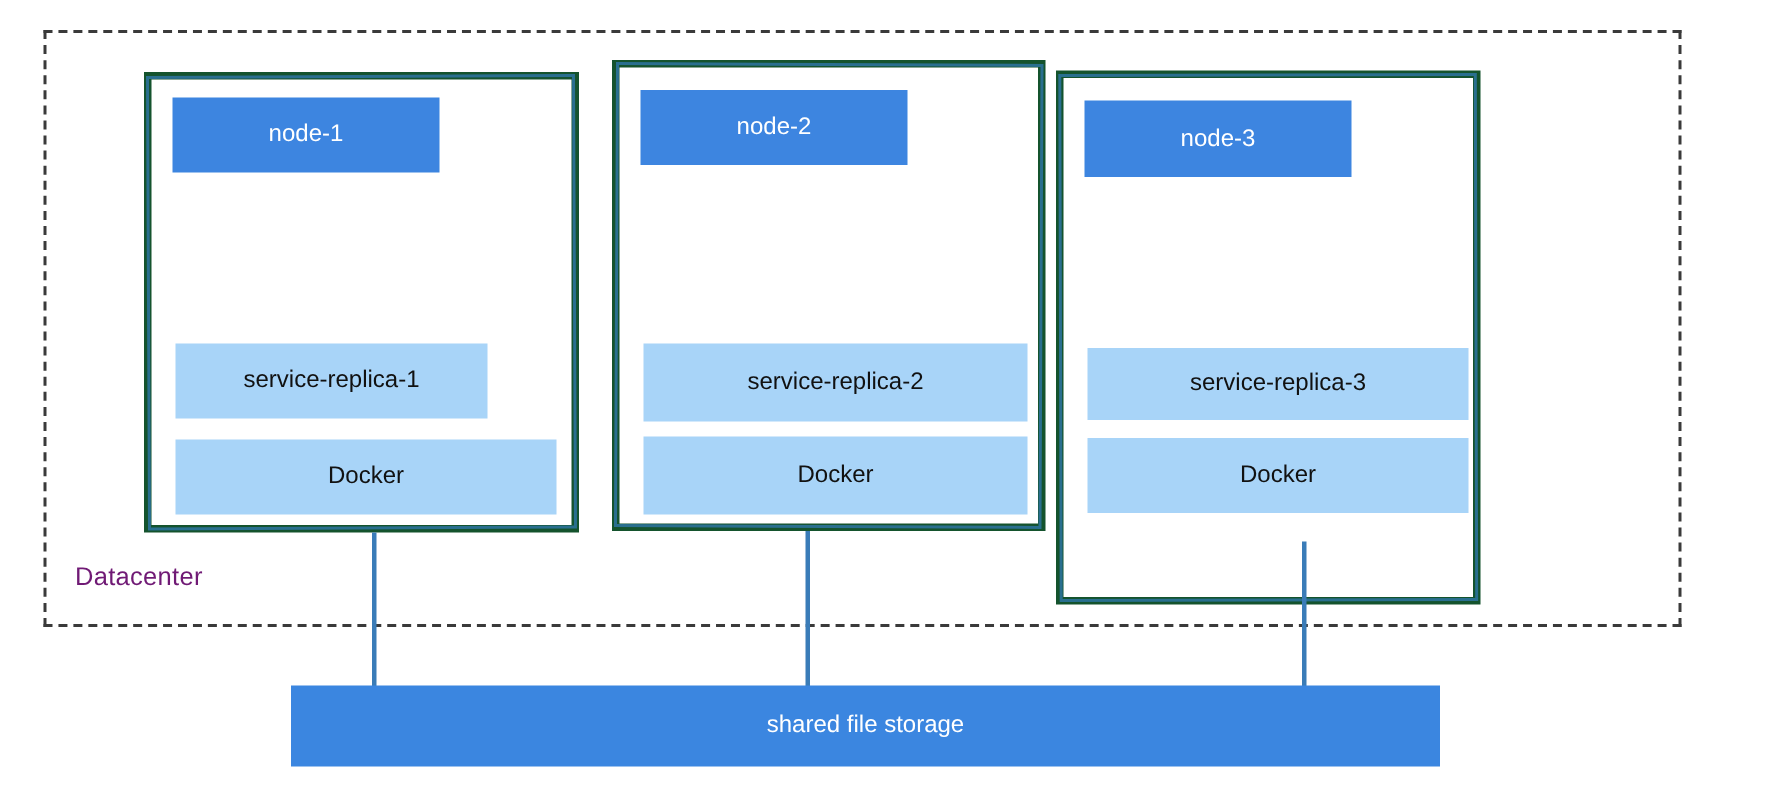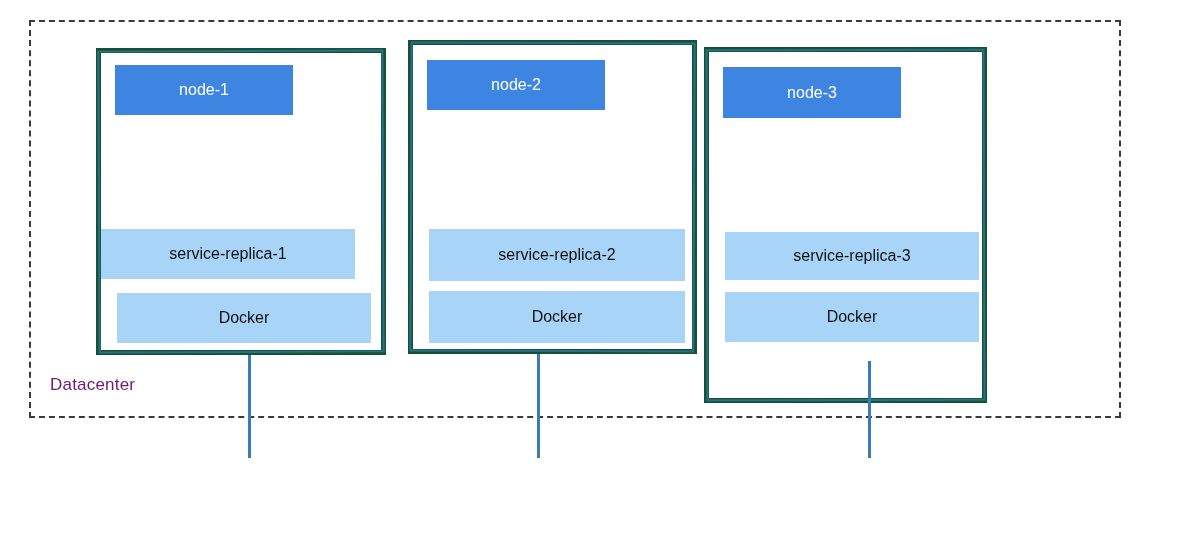--- a/index.html
+++ b/index.html
@@ -70,21 +70,21 @@
     color:#111;
     font-size:16px;
     display:flex; align-items:center; justify-content:center;
     box-sizing:border-box;
   }
   .bar .ghost{
     position:absolute; left:-3px; top:3px; right:3px; bottom:-4px;
     background:rgba(168,212,248,.55);
     z-index:-1;
   }
-  #node-1 .bar-svc{ left:0; top:176px; width:254px; height:50px; }
+  #node-1 .bar-svc{ left:16px; top:176px; width:208px; height:50px; }
   #node-1 .bar-doc{ left:16px; top:240px; width:254px; height:50px; }
   #node-1 .bar-doc .ghost{ left:-2px; top:4px; right:4px; bottom:-5px; }
 
   #node-2 .bar-svc{ left:16px; top:184px; width:256px; height:52px;text-align:center; }
   #node-2 .bar-svc .ghost{ left:-2px; top:4px; right:5px; bottom:-5px; }
   #node-2 .bar-doc{ left:16px; top:246px; width:256px; height:52px; }
   #node-2 .bar-doc .ghost{ left:-4px; top:-3px; right:6px; bottom:3px; }
 
   #node-3 .bar-svc{ left:16px; top:180px; width:254px; height:48px; }
   #node-3 .bar-svc .ghost{ left:-3px; top:2px; right:3px; bottom:-4px; }
@@ -181,14 +181,18 @@
     <div class="bar bar-doc">
       <div class="ghost"></div>
       <span>Docker</span>
     </div>
   </div>
 
   <div class="connector" id="conn-1"></div>
   <div class="connector" id="conn-2"></div>
   <div class="connector" id="conn-3"></div>
 
+  <div class="storage">
+    <div class="ghost"></div>
+    <span>shared file storage</span>
+  </div>
 
 </div>
 
 </body></html>

